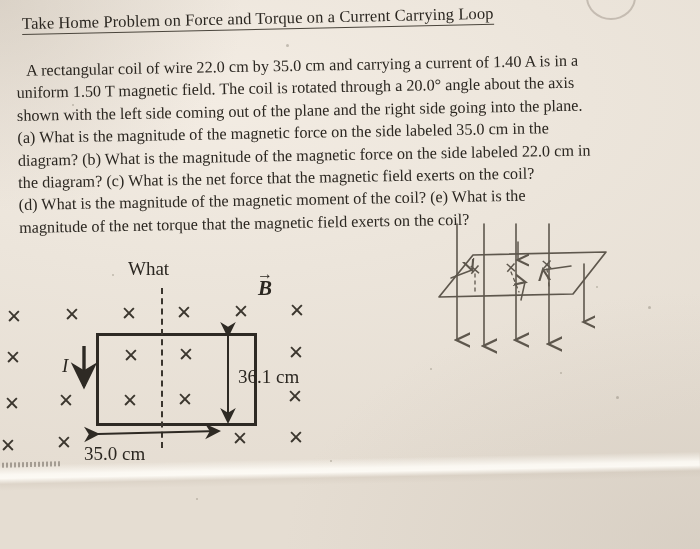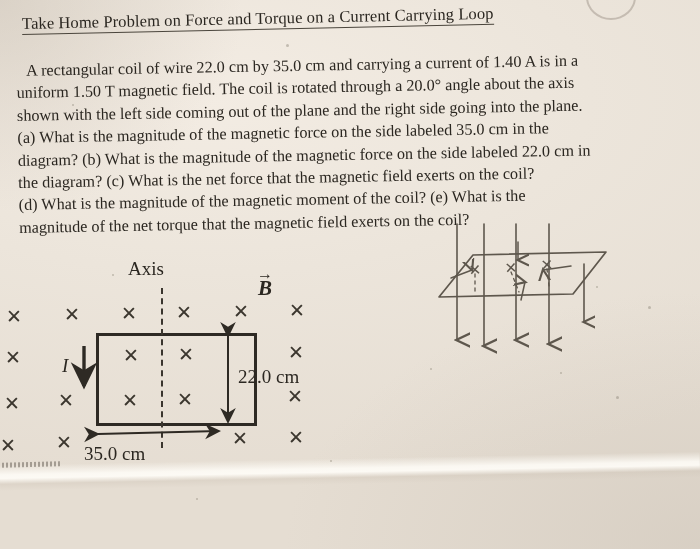--- a/index.html
+++ b/index.html
@@ -150,30 +150,30 @@
     <span class="xmark" style="left:296px;top:179px;">✕</span>
 
     <div id="coil" style="left:96px;top:75px;width:155px;height:87px;"></div>
 
     <span class="xmark" style="left:131px;top:97px;">✕</span>
     <span class="xmark" style="left:186px;top:96px;">✕</span>
     <span class="xmark" style="left:130px;top:142px;">✕</span>
     <span class="xmark" style="left:185px;top:141px;">✕</span>
 
     <div id="axis-line" style="left:161px;top:30px;height:160px;"></div>
-    <div id="axis-label" style="left:128px;top:0px;">Axis</div>
+    <div id="axis-label" style="left:128px;top:0px;">What</div>
 
     <div id="b-label" style="left:258px;top:18px;">
       <span class="vec">→</span><span>B</span>
     </div>
 
     <div id="i-label" style="left:62px;top:97px;">I</div>
 
     <div class="dimlabel" style="left:84px;top:185px;text-align:right;">35.0 cm</div>
-    <div class="dimlabel" style="left:238px;top:108px;">22.0 cm</div>
+    <div class="dimlabel" style="left:238px;top:108px;">36.1 cm</div>
 
     <svg class="overlay" width="350" height="230">
       <defs>
         <marker id="ah" markerWidth="9" markerHeight="9" refX="7" refY="4.5" orient="auto">
           <path d="M0,0.6 L8,4.5 L0,8.4 L2.4,4.5 Z" fill="#2e2a24"></path>
         </marker>
         <marker id="ah2" markerWidth="9" markerHeight="9" refX="7" refY="4.5" orient="auto">
           <path d="M0,0.6 L8,4.5 L0,8.4 L2.4,4.5 Z" fill="#2e2a24"></path>
         </marker>
       </defs>

